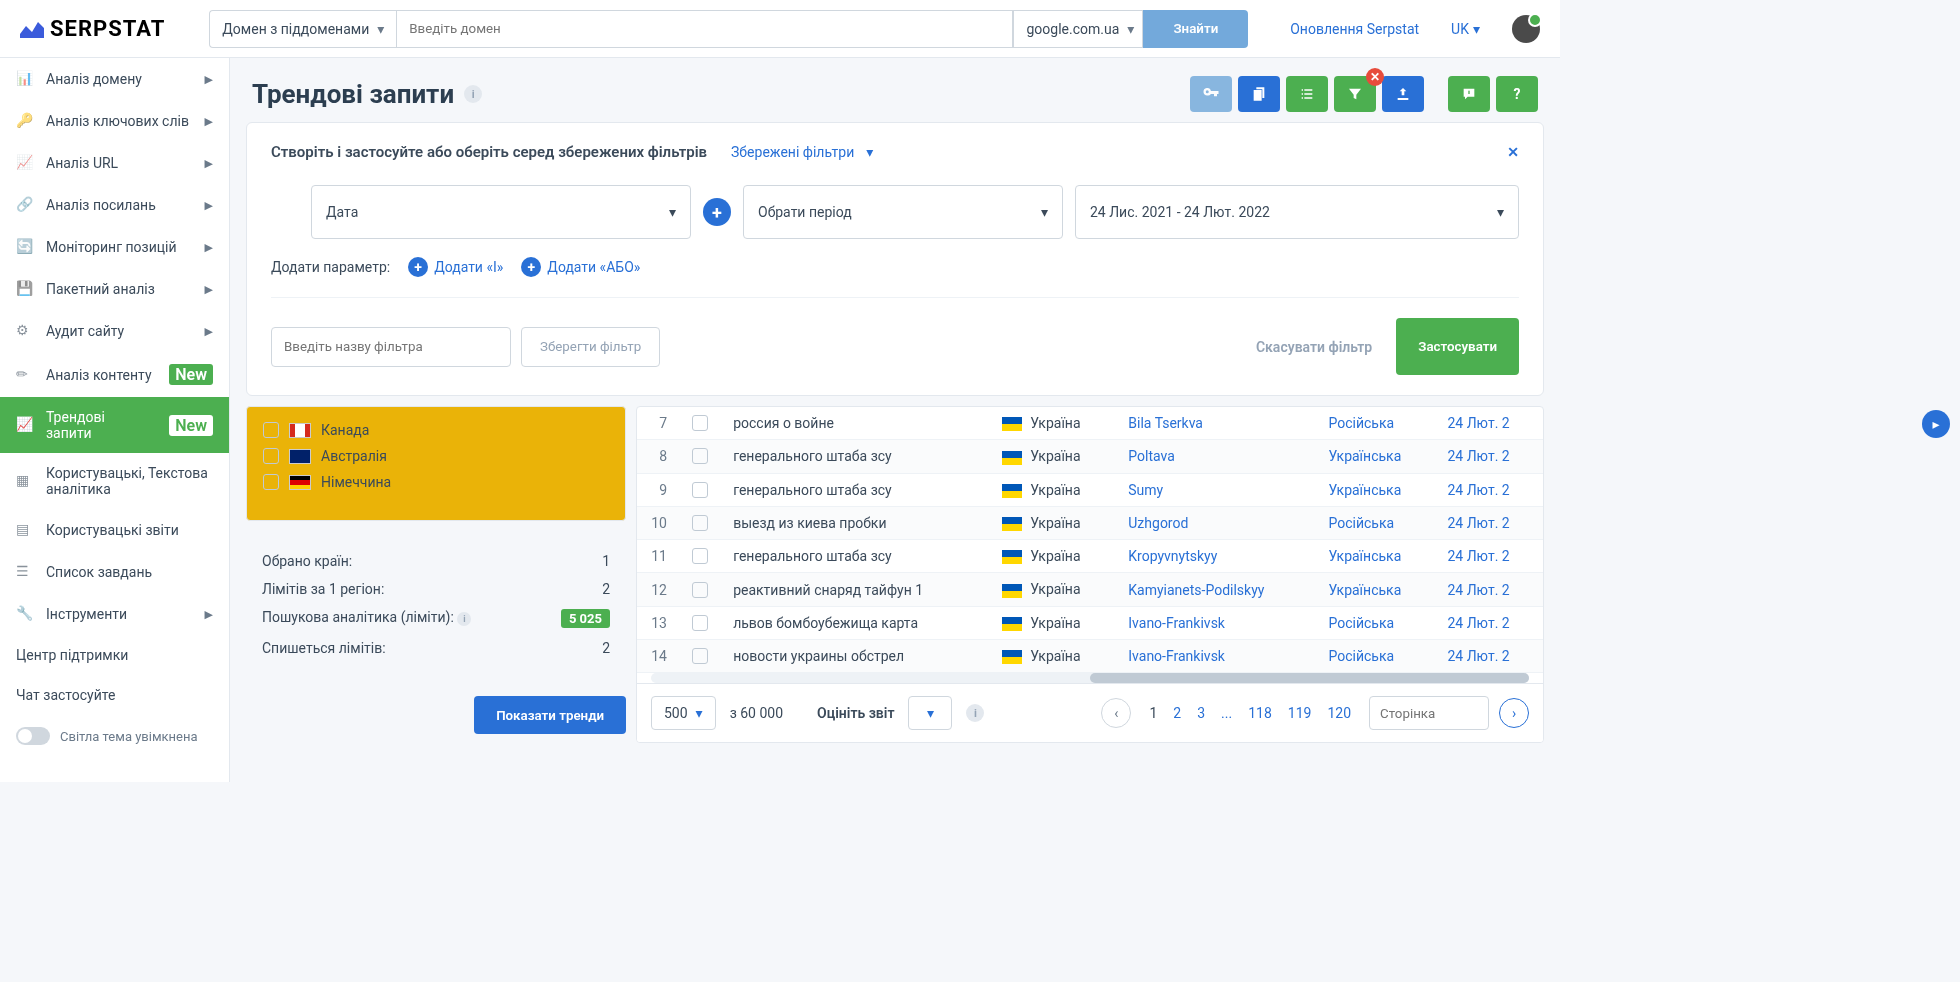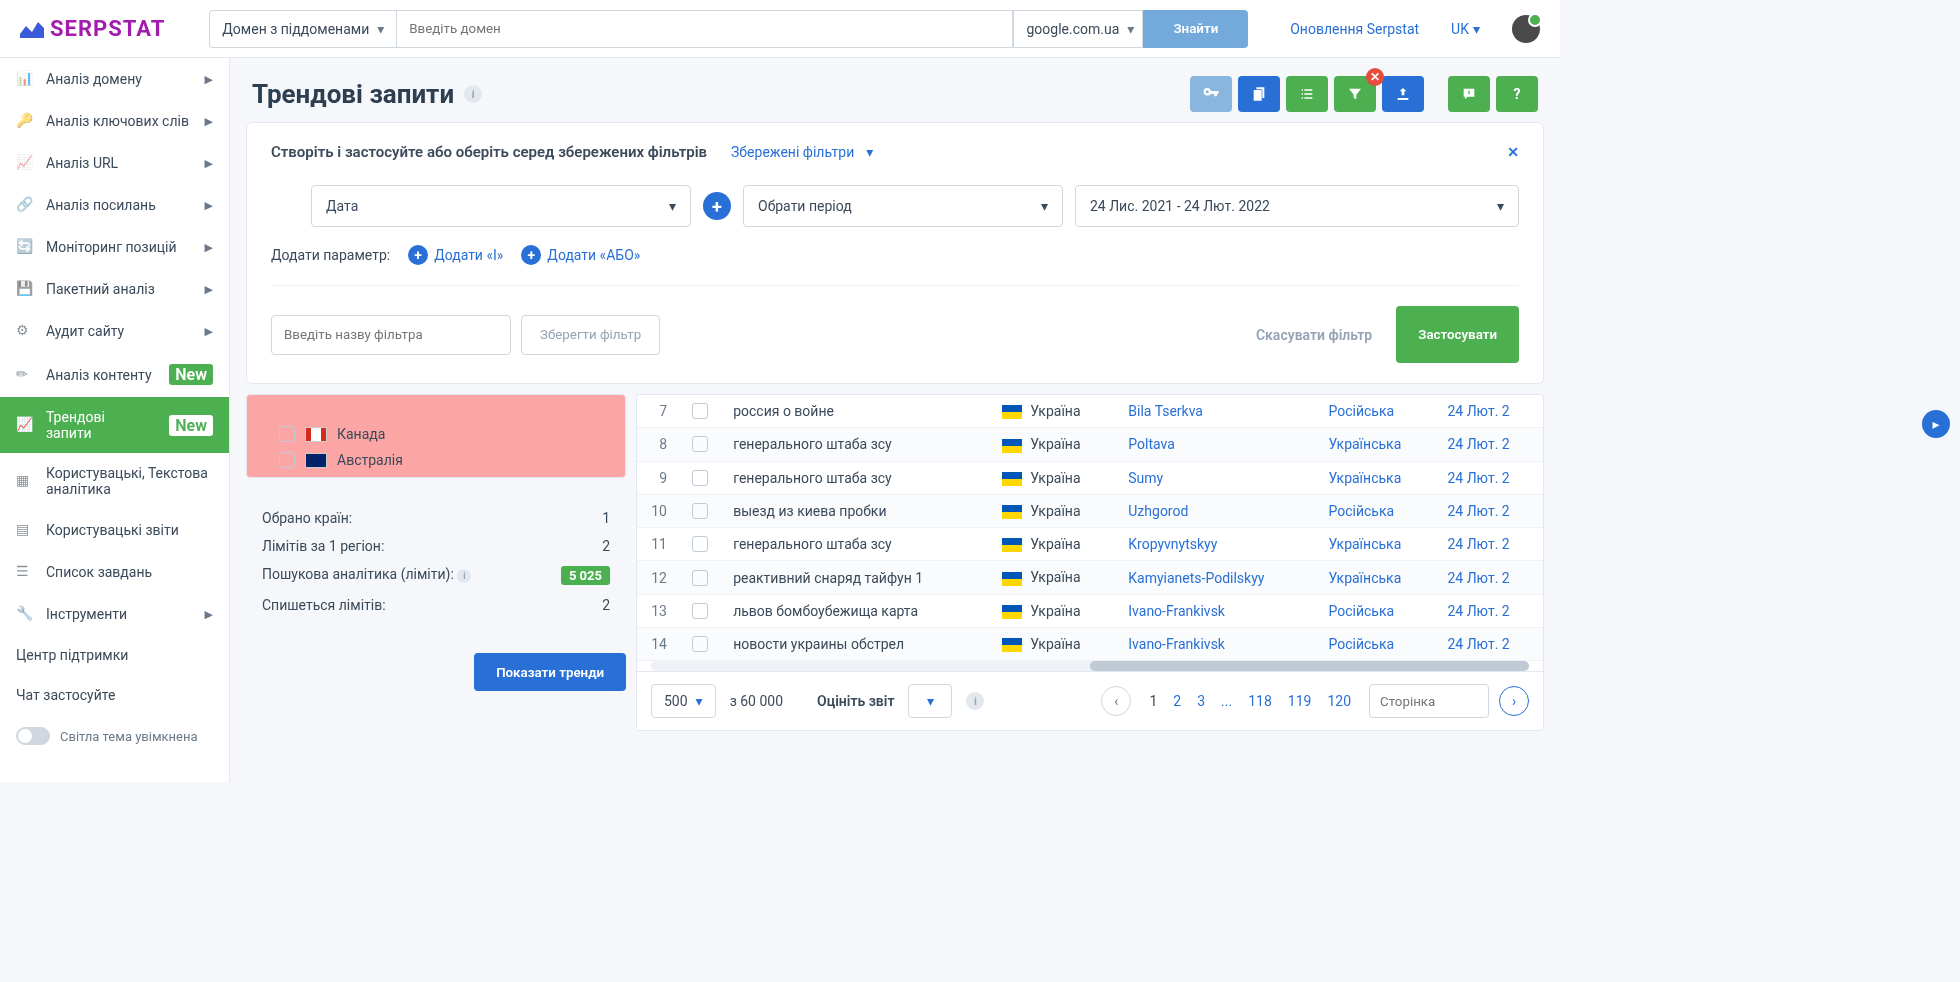--- a/index.html
+++ b/index.html
@@ -1,18 +1,18 @@
 <!DOCTYPE html>
 <html><head>
 <meta charset="utf-8">
 <style>
 *{box-sizing:border-box;margin:0;padding:0;font-family:-apple-system,BlinkMacSystemFont,"Segoe UI",Roboto,sans-serif}
 body{width:1560px;height:782px;background:#f5f7fa;font-size:14px;color:#3b4a5a;overflow:hidden}
 .topbar{height:58px;display:flex;align-items:center;padding:0 20px;gap:12px;background:#fff;border-bottom:1px solid #e3e8ee}
-.logo{font-weight:700;font-size:22px;letter-spacing:1px;color:#a21caf;display:flex;align-items:center;gap:6px}
+.logo{font-weight:700;font-size:22px;letter-spacing:1px;color:#000000;display:flex;align-items:center;gap:6px}
 .logo-icon{width:24px;height:18px}
 .sel{border:1px solid #d0d7de;border-radius:4px;background:#fff;padding:8px 12px;display:flex;align-items:center;gap:8px;cursor:pointer;height:38px}
 .sel .chev{color:#6b7a8a}
 .domain-input{flex:1;border:1px solid #d0d7de;border-radius:0;height:38px;padding:0 12px;color:#94a3b5}
 .srch-region{width:130px}
 .find-btn{background:#5b9bd5;color:#fff;border:none;height:38px;padding:0 30px;border-radius:0 4px 4px 0;font-weight:600;cursor:pointer;opacity:.85}
 .top-link{color:#2970d6;margin-left:30px;cursor:pointer}
 .lang{display:flex;align-items:center;gap:4px;color:#2970d6;cursor:pointer;margin-left:20px}
 .avatar{width:28px;height:28px;border-radius:50%;background:#4a4a4a;margin-left:20px;position:relative}
 .avatar::after{content:'';position:absolute;top:-2px;right:-2px;width:10px;height:10px;background:#4caf50;border-radius:50%;border:2px solid #fff}
@@ -38,34 +38,34 @@
 .iconbtn.blue{background:#5b9bd5;opacity:.7}
 .iconbtn.dblue{background:#2970d6}
 .iconbtn.green{background:#4caf50}
 .iconbtn .close-badge{position:absolute;top:-8px;right:-8px;width:18px;height:18px;background:#e74c3c;border-radius:50%;color:#fff;font-size:12px;display:flex;align-items:center;justify-content:center}
 .filter-panel{background:#fff;border:1px solid #e3e8ee;border-radius:6px;padding:20px 24px;margin:0 8px}
 .filter-row1{display:flex;align-items:center;gap:24px;margin-bottom:24px}
 .filter-title{font-weight:600;font-size:15px}
 .saved-link{color:#2970d6;display:flex;align-items:center;gap:12px;cursor:pointer}
 .close-x{margin-left:auto;color:#2970d6;cursor:pointer;font-weight:700}
 .filter-builder{display:flex;align-items:center;gap:12px;margin-bottom:18px;margin-left:40px}
-.fsel{border:1px solid #d0d7de;border-radius:4px;padding:10px 14px;display:flex;align-items:center;height:42px;cursor:pointer;background:#fff}
+.fsel{border:1px solid #d0d7de;border-radius:4px;padding:10px 14px;display:flex;align-items:center;height:54px;cursor:pointer;background:#fff}
 .fsel .lbl{flex:1}
 .plus-circ{width:28px;height:28px;background:#2970d6;border-radius:50%;color:#fff;display:flex;align-items:center;justify-content:center;font-size:18px;font-weight:700;cursor:pointer;flex-shrink:0}
 .param-row{display:flex;align-items:center;gap:18px;margin-bottom:10px}
 .param-link{color:#2970d6;display:flex;align-items:center;gap:6px;cursor:pointer}
 .plus-sm{width:20px;height:20px;background:#2970d6;border-radius:50%;color:#fff;display:flex;align-items:center;justify-content:center;font-size:14px;font-weight:700}
 .filter-foot{display:flex;align-items:center;gap:10px;margin-top:20px;border-top:1px solid #eef2f6;padding-top:20px}
 .fname-input{border:1px solid #d0d7de;border-radius:4px;height:40px;padding:0 12px;width:240px;color:#94a3b5}
 .btn-outline{border:1px solid #d0d7de;background:#fff;color:#94a3b5;height:40px;padding:0 18px;border-radius:4px;cursor:pointer}
 .cancel-link{margin-left:auto;color:#94a3b5;cursor:pointer;font-weight:600}
 .btn-green{background:#4caf50;color:#fff;border:none;height:57px;padding:0 22px;border-radius:4px;font-weight:600;cursor:pointer;margin-left:14px}
 .content-row{display:flex;gap:10px;margin:10px 8px 0}
 .left-col{width:380px}
-.country-box{background:#fca5a5;border:1px solid #e3e8ee;border-radius:4px;padding:26px;height:84px;overflow:hidden}
+.country-box{background:#eab308;border:1px solid #e3e8ee;border-radius:4px;padding:10px;height:115px;overflow:hidden}
 .country-item{display:flex;align-items:center;gap:10px;padding:5px 6px;cursor:pointer}
 .chk{width:16px;height:16px;border:1px solid #c0cad4;border-radius:3px}
 .flag{width:22px;height:15px;background:#ddd;border:1px solid #ccc}
 .stats-box{background:#f5f7fa;border-radius:4px;padding:16px;margin-top:10px}
 .stat-row{display:flex;justify-content:space-between;padding:6px 0;font-size:14px}
 .stat-badge{background:#4caf50;color:#fff;padding:2px 8px;border-radius:3px;font-weight:700;font-size:13px}
 .btn-blue{background:#2970d6;color:#fff;border:none;height:38px;padding:0 22px;border-radius:4px;font-weight:600;cursor:pointer;float:right;margin-top:18px}
 .table-wrap{flex:1;background:#fff;border:1px solid #e3e8ee;border-radius:4px;overflow:hidden;display:flex;flex-direction:column}
 .tbl{width:100%;border-collapse:collapse;flex:1}
 .tbl td{padding:8px 10px;border-bottom:1px solid #eef2f6;font-size:14px;white-space:nowrap}

